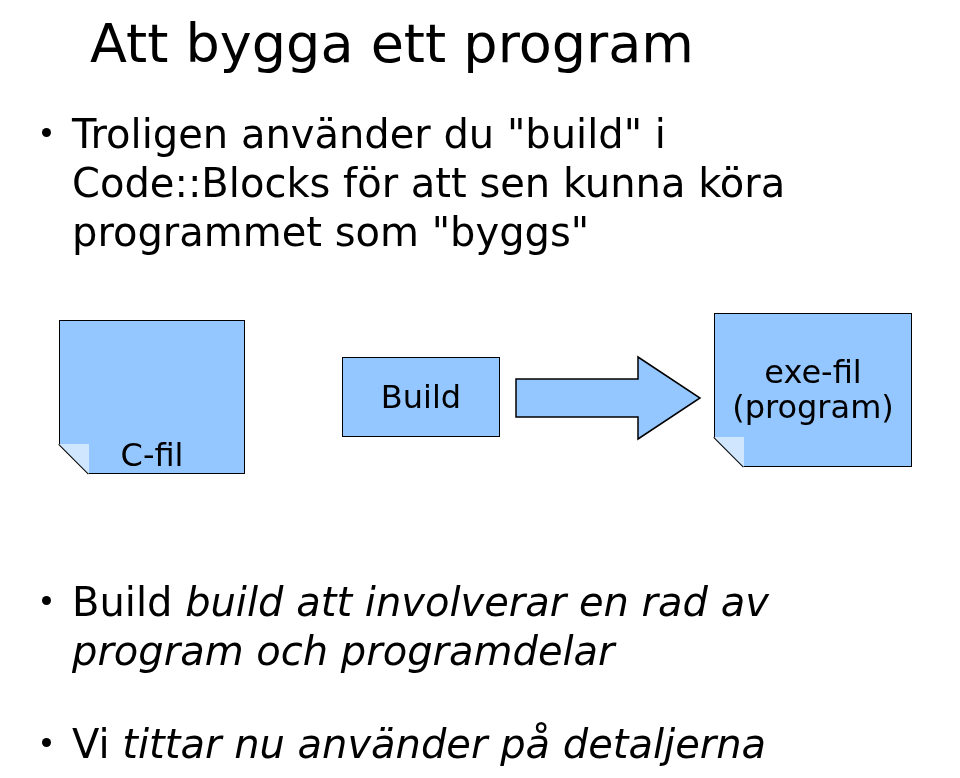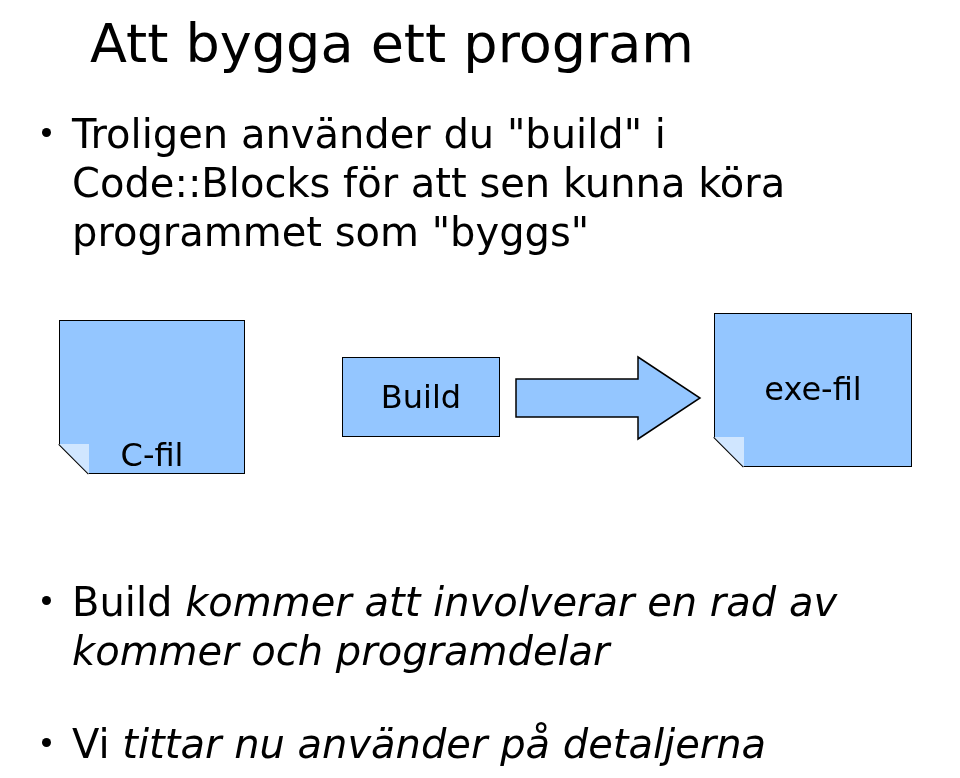--- a/index.html
+++ b/index.html
@@ -134,27 +134,28 @@
   <div class="buildbox">
     <span>Build</span>
   </div>
 
   <svg class="arrow-svg arrow1" viewBox="0 0 200 110">
     <polygon points="8,36 130,36 130,14 192,55 130,96 130,74 8,74" fill="#94c6ff" stroke="#000" stroke-width="1.5" stroke-linejoin="miter"></polygon>
   </svg>
 
   <div class="note note2">
     <span>exe-fil</span>
+    <span>(program)</span>
     <span class="fold-mask"></span>
     <span class="fold"></span>
   </div>
 
 </div>
 
 <div class="bullet b2">
   <span class="dot"></span>
-  <span>Build </span><span class="italic">kommer att involverar en rad av kommer och programdelar</span>
+  <span>Build </span><span class="italic">build att involverar en rad av program och programdelar</span>
 </div>
 
 <div class="bullet b3">
   <span class="dot"></span>
   <span>Vi </span><span class="italic">tittar nu använder på detaljerna</span>
 </div>
 
 </body></html>

